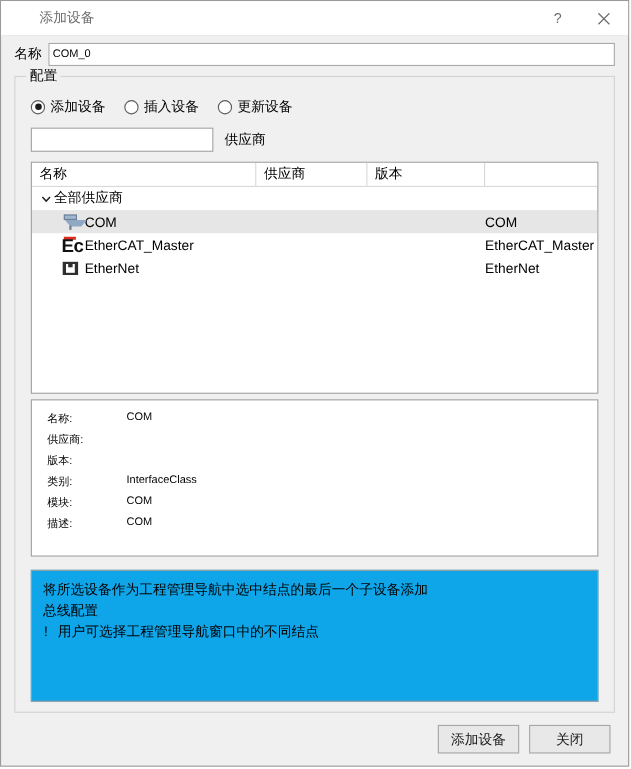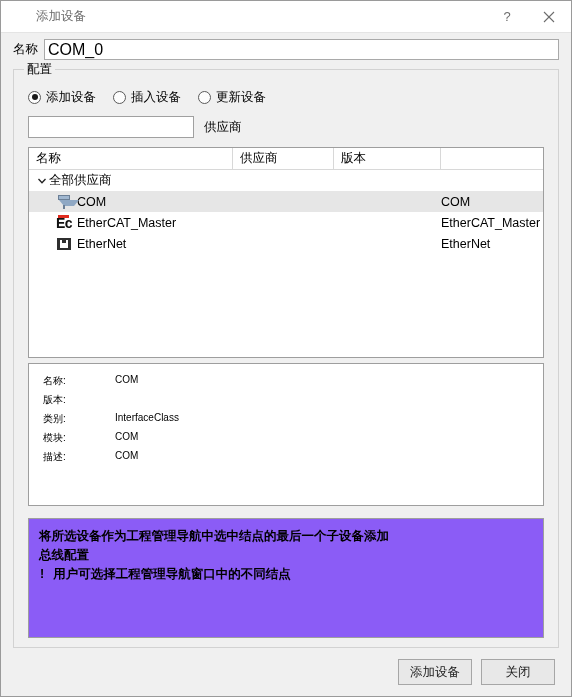--- a/index.html
+++ b/index.html
@@ -74,21 +74,21 @@
     font-size: 12.5px;
     margin-right: 6px;
     white-space: nowrap;
   }
   .name-input {
     flex: 1;
     height: 21px;
     border: 1px solid #a9a9a9;
     background: #ffffff;
     font-family: "Liberation Sans", sans-serif;
-    font-size: 16px;
+    font-size: 10px;
     color: #000;
     padding: 0 3px;
     box-sizing: border-box;
     outline: none;
   }
 
   
   .groupbox {
     position: relative;
     margin: 3px 12px 0 12px;
@@ -303,21 +303,21 @@
     left: 2px; top: 0px;
     width: 11px; height: 3px;
     background: #e02b1e;
   }
   .ico-ec .txt {
     position: absolute;
     left: 0; top: 2px;
     width: 16px;
     font-family: "Liberation Sans", sans-serif;
     font-weight: bold;
-    font-size: 14px;
+    font-size: 17px;
     line-height: 13px;
     letter-spacing: -0.5px;
     color: #111;
     text-align: center;
   }
 
   
   .ico-net .frame {
     position: absolute;
     left: 1px; top: 2px;
@@ -353,28 +353,27 @@
     height: 19px;
     font-size: 10px;
     align-items: flex-start;
   }
   .dkey { width: 72px; white-space: nowrap; }
   .dval { white-space: nowrap; }
 
   
   .info-box {
     border: 1px solid #9e9e9e;
-    background: #8b5cf6;
+    background: #0ea5e9;
     flex: 1;
     min-height: 0;
     margin-top: 12px;
     margin-bottom: 9px;
     box-sizing: border-box;
     padding: 8px 10px 0 10px;
-    font-weight: bold;
   }
   .info-line {
     font-size: 12.5px;
     line-height: 19px;
     white-space: nowrap;
   }
   .info-line.hint { padding-left: 1px; }
   .info-line .bang { margin-right: 9px; }
 
   
@@ -519,20 +518,24 @@
 
         </div>
       </div>
 
       <div class="details-box">
         <div class="drow">
           <span class="dkey">名称:</span>
           <span class="dval">COM</span>
         </div>
         <div class="drow">
+          <span class="dkey">供应商:</span>
+          <span class="dval"></span>
+        </div>
+        <div class="drow">
           <span class="dkey">版本:</span>
           <span class="dval"></span>
         </div>
         <div class="drow">
           <span class="dkey">类别:</span>
           <span class="dval">InterfaceClass</span>
         </div>
         <div class="drow">
           <span class="dkey">模块:</span>
           <span class="dval">COM</span>

